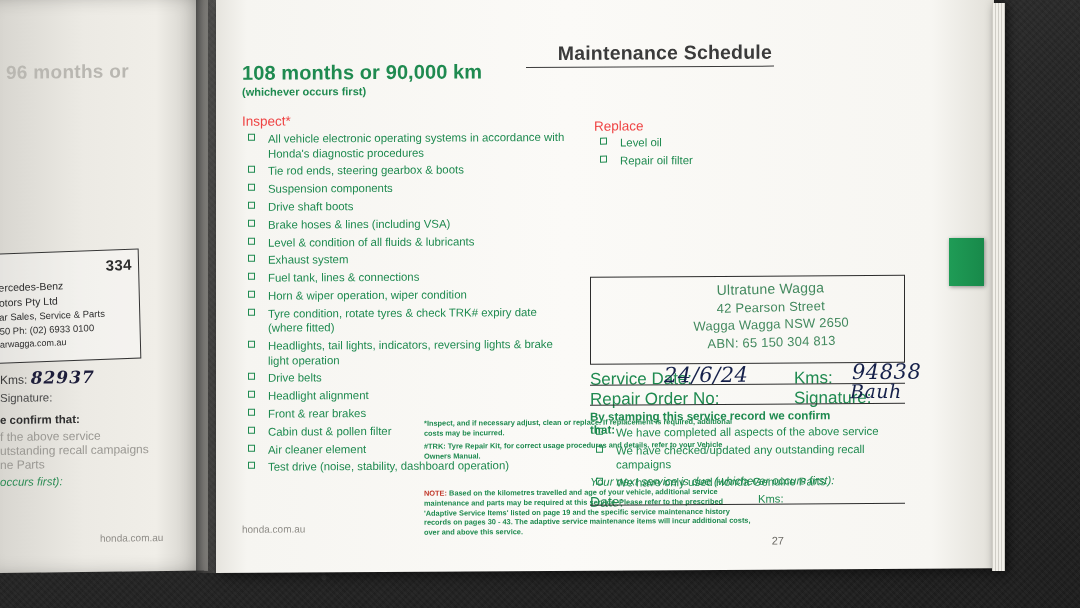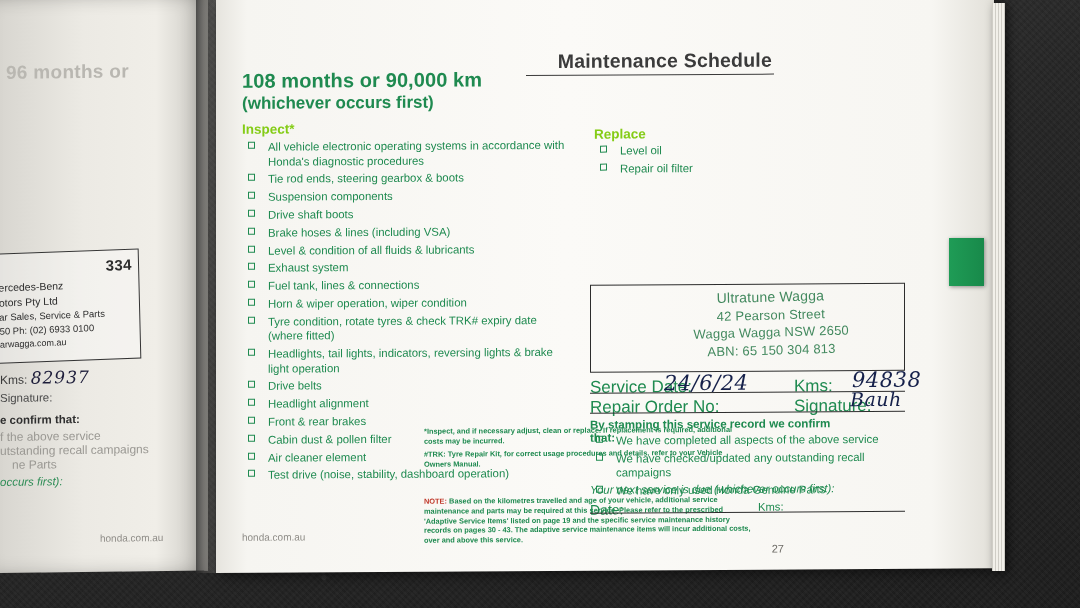--- a/index.html
+++ b/index.html
@@ -77,54 +77,54 @@
     border:1.6px solid #333; background:rgba(255,255,255,0.35);
     transform:rotate(-1.4deg);
     font-size:10.5px; line-height:1.45; color:#2d2d2d; padding:4px 6px;
   }
   #lp-stamp .big { font-size:15px; font-weight:bold; letter-spacing:0.5px; }
   #lp-kms {
     left:0px; top:368px; font-size:12px; color:#3a3a3a;
   }
   #lp-kms .hand {
     font-family:"DejaVu Serif", serif; font-style:italic; font-size:17px;
-    color:#1d1d3a; letter-spacing:1px;
+    color:#1d1d3a; letter-spacing:1px;font-weight:bold;
   }
   #lp-sig { left:0px; top:392px; font-size:11.5px; color:#4a4a4a; }
   #lp-confirm { left:0px; top:414px; font-size:11.5px; font-weight:bold; color:#2f2f2f; }
   #lp-l1 { left:0px; top:430px; }
   #lp-l2 { left:0px; top:444px; }
-  #lp-l3 { left:0px; top:458px;margin-left:12px; }
+  #lp-l3 { left:0px; top:458px; }
   #lp-next { left:0px; top:476px; color:#2f8d57; font-style:italic; font-size:11.5px; }
   #lp-footer { left:100px; top:534px; font-size:10px; color:#8f8d88; }
 
   
-  #rp { position:absolute; left:216px; top:8px; width:626px; height:573px; }
+  #rp { position:absolute; left:216px; top:0; width:626px; height:573px; }
   #rp-inner { position:absolute; inset:0; transform:skewY(-0.35deg); transform-origin:left top; }
 
   #sched-title {
     position:absolute; right:70px; top:44px;
     font-size:19.5px; font-weight:bold; color:#3b3b3b;
     letter-spacing:0.2px;
   }
   #sched-rule {
     position:absolute; right:68px; top:69px; width:248px; height:1.4px;
     background:#3b3b3b;
   }
   #interval {
     position:absolute; left:26px; top:62px;
     font-size:20px; font-weight:bold; color:#1f8a50;
     letter-spacing:0.1px;
   }
   #interval-sub {
     position:absolute; left:26px; top:86px;
-    font-size:17px; font-weight:bold; color:#1f8a50;
+    font-size:11px; font-weight:bold; color:#1f8a50;
   }
   .col-head {
-    position:absolute; font-size:13.5px; font-weight:bold; color:#84cc16;
+    position:absolute; font-size:13.5px; font-weight:normal; color:#ef4444;
   }
   #inspect-head { left:26px; top:114px; }
   #replace-head { left:378px; top:121px; }
 
   ul.chk { list-style:none; margin:0; padding:0; position:absolute; }
   #inspect-list { left:26px; top:132px; width:330px; }
   #replace-list { left:378px; top:138px; width:250px; }
   ul.chk li {
     position:relative; padding-left:26px; margin-bottom:3.2px;
     font-size:11.4px; line-height:1.28; color:#1f8a50;

